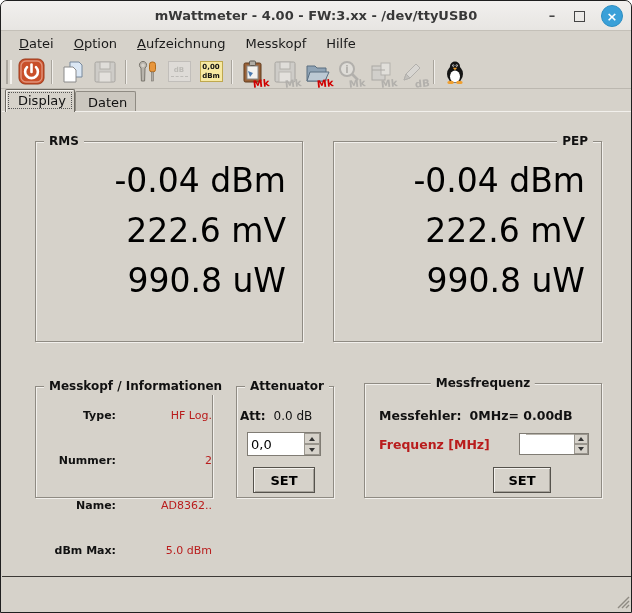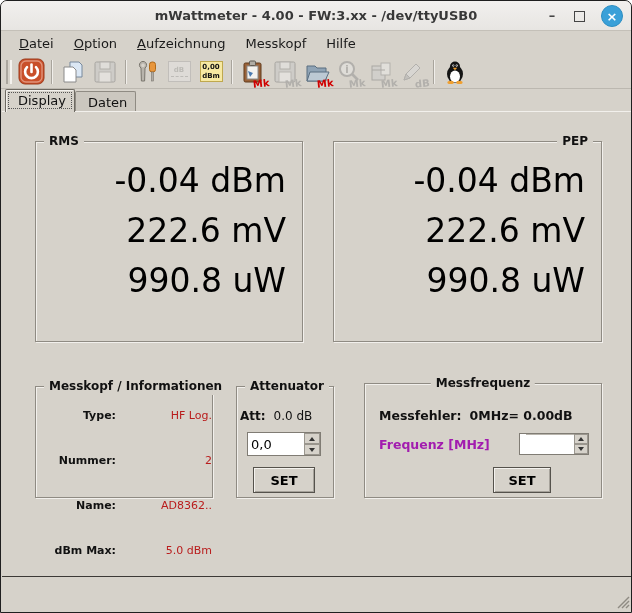--- a/index.html
+++ b/index.html
@@ -183,21 +183,21 @@
     box-shadow: inset 1px 1px 0 #f4f2ee, inset -1px -1px 0 #a6a29a;
     font-family: "DejaVu Sans", sans-serif; font-size: 13px; font-weight: bold;
   }
   .set-att { width: 62px; margin: 11px 0 0 16px; }
 
   
   .g-mess { left: 362px; top: 271px; width: 238px; height: 115px; }
   .fehler-row { margin: 24px 0 0 14px; font-size: 12.5px; font-weight: bold; color:#111; white-space: nowrap; }
   .fehler-row .val { margin-left: 8px; }
   .freq-row { display: flex; align-items: center; margin: 10px 12px 0 14px; }
-  .freq-row .lab { font-size: 12.5px; font-weight: bold; color:#a21caf; flex: 1; white-space: nowrap; }
+  .freq-row .lab { font-size: 12.5px; font-weight: bold; color:#b91c1c; flex: 1; white-space: nowrap; }
   .spin-freq { width: 70px; height: 22px; gap: 48px; }
   .spin-freq input { text-align: right; }
   .set-mess { width: 58px; margin: 12px 0 0 128px; }
 
   
   .statusbar { position: absolute; top: 577px; left: 0; right: 0; height: 36px; background: #d6d2ca; }
   .resize-grip { position: absolute; right: 1px; bottom: 1px; }
 
   
   .tb-btn svg { display: block; }

